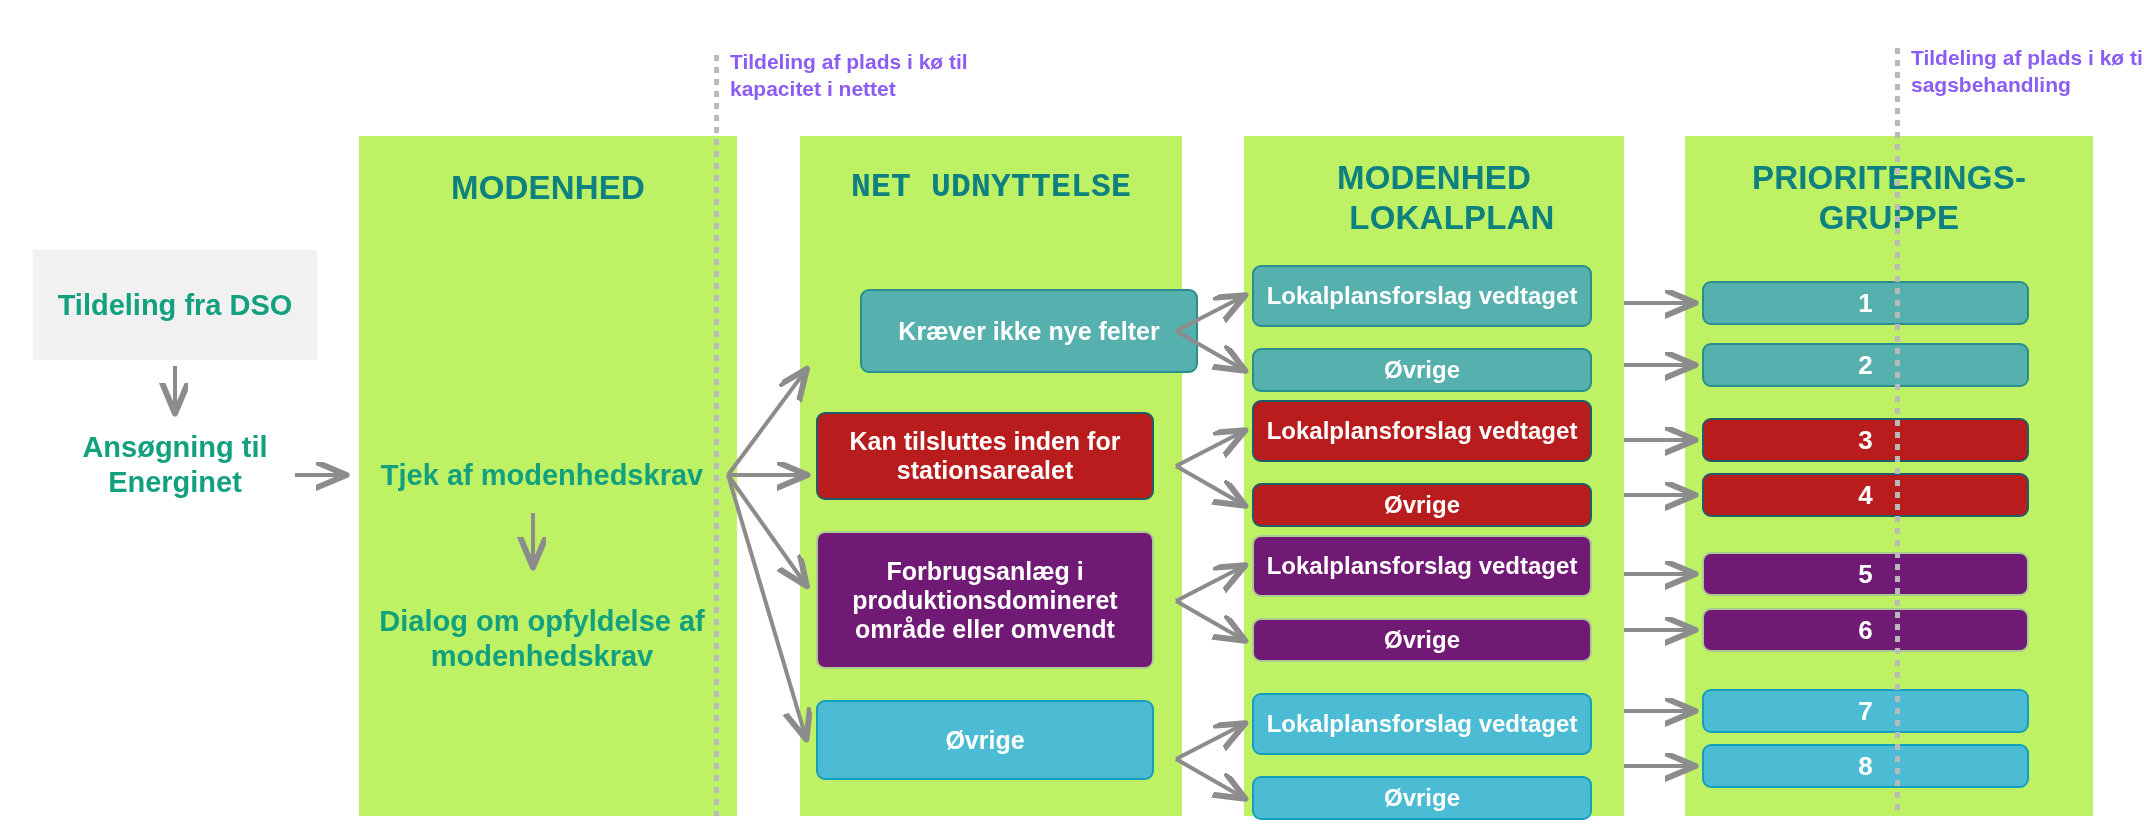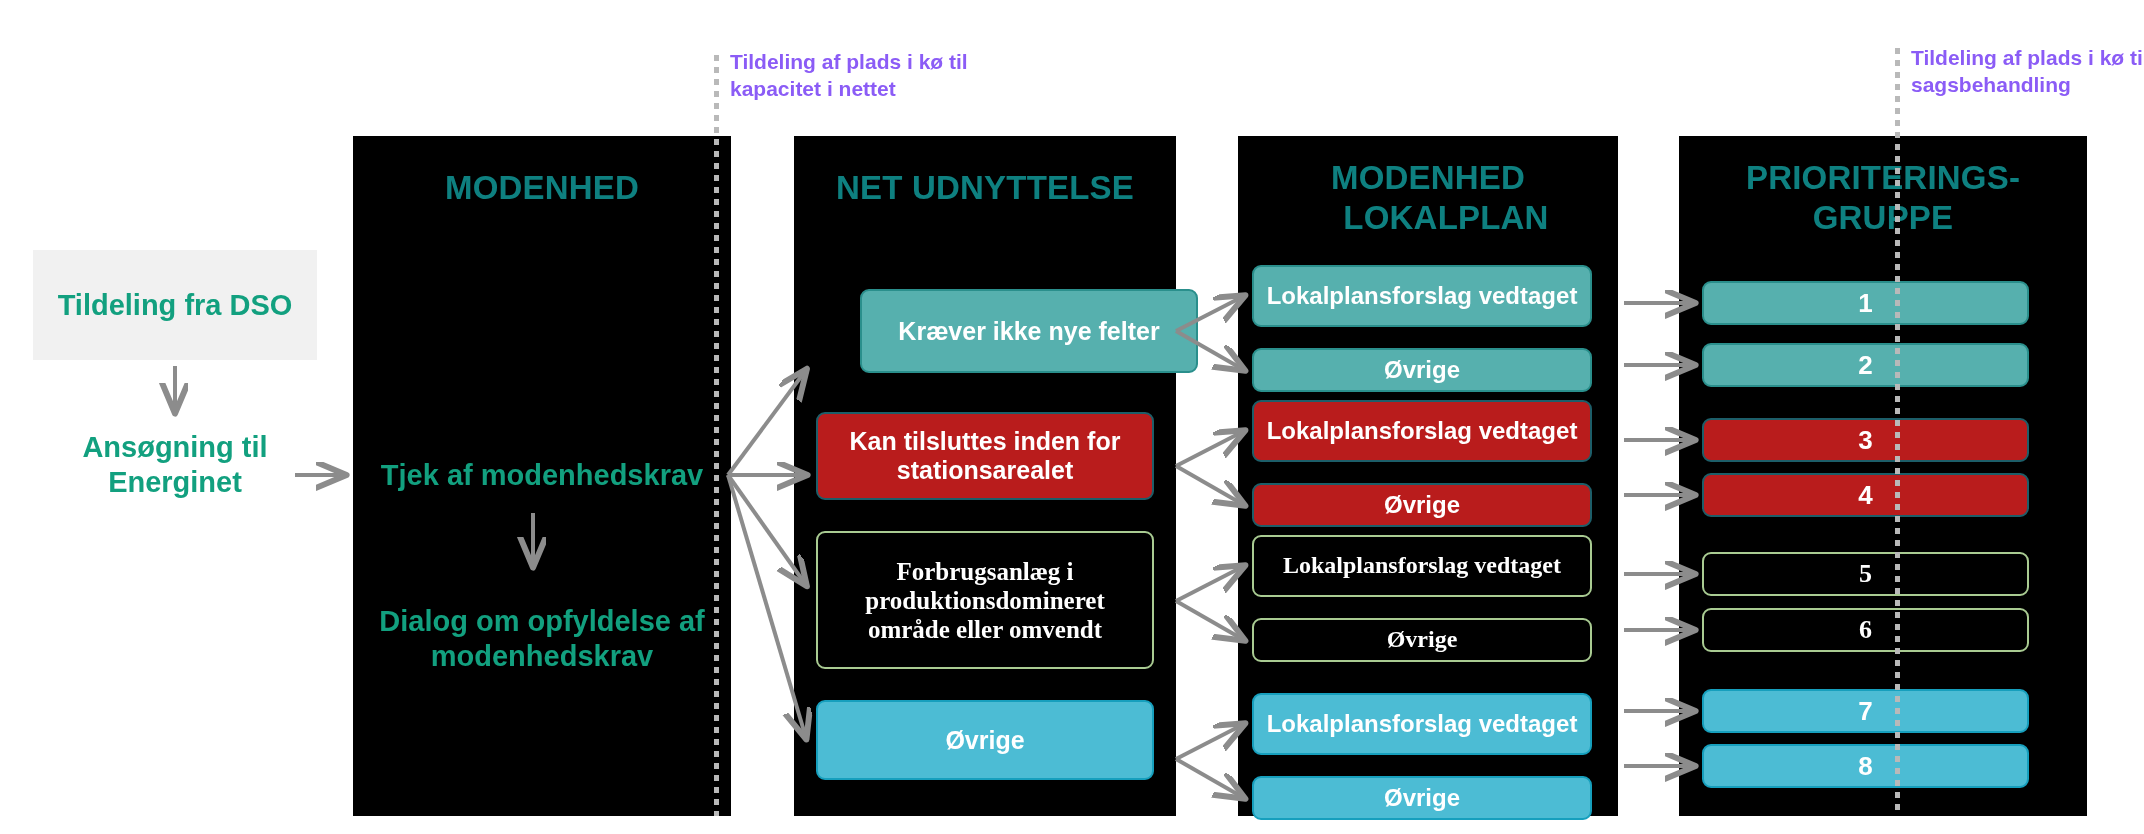--- a/index.html
+++ b/index.html
@@ -7,22 +7,23 @@
     width:2144px;height:834px;
     background:#ffffff;
     font-family:"Liberation Sans", sans-serif;
     overflow:hidden;
   }
   #stage{position:relative;width:2144px;height:834px;}
 
   
   .panel{
     position:absolute;
-    background:#000000;
-    box-sizing:border-box;
+    background:#bef264;
+    box-sizing:border-box;
+    margin-left:6px;
   }
   .panel-title{
     position:absolute;
     left:0;right:0;
     text-align:center;
     color:#0e8080;
     font-weight:bold;
     font-size:33px;
     line-height:39px;
     letter-spacing:.2px;
@@ -63,21 +64,21 @@
     padding:10px 10px;
     line-height:1.16;
   }
   .chip.net{font-size:25px;border-width:2px;border-style:solid;}
   .chip.lok{font-size:24px;border-width:2px;border-style:solid;}
   .chip.pri{font-size:26px;border-width:2px;border-style:solid;}
 
   
   .sw-teal   {background:#56b0ae;border-color:#2a8f8c;}
   .sw-slate  {background:#b91c1c;border-color:#1d5e69;}
-  .sw-green  {background:#000000;border-color:#a9cb92;font-family:Liberation Serif, serif;}
+  .sw-green  {background:#701a75;border-color:#a9cb92;}
   .sw-blue   {background:#4cbcd4;border-color:#169fbd;}
 
   
   .dotted{
     position:absolute;
     width:5px;
     background-image:linear-gradient(to bottom,#b9b9b9 0,#b9b9b9 6px,transparent 6px,transparent 12px);
     background-size:5px 12px;
   }
 
@@ -95,21 +96,21 @@
 </head>
 <body>
 
 <div id="stage">
 
   <div class="panel" style="left:353px;top:136px;width:378px;height:680px;">
     <div class="panel-title" style="top:32px;">MODENHED</div>
   </div>
 
   <div class="panel" style="left:794px;top:136px;width:382px;height:680px;">
-    <div class="panel-title" style="top:32px;">NET UDNYTTELSE</div>
+    <div class="panel-title" style="top:32px;font-family:Liberation Mono, monospace;">NET UDNYTTELSE</div>
   </div>
 
   <div class="panel" style="left:1238px;top:136px;width:380px;height:680px;">
     <div class="panel-title" style="top:22px;">MODENHED</div>
     <div class="panel-title" style="top:62px;padding-left:36px;">LOKALPLAN</div>
   </div>
 
   <div class="panel" style="left:1679px;top:136px;width:408px;height:680px;">
     <div class="panel-title" style="top:22px;">PRIORITERINGS-</div>
     <div class="panel-title" style="top:62px;">GRUPPE</div>

